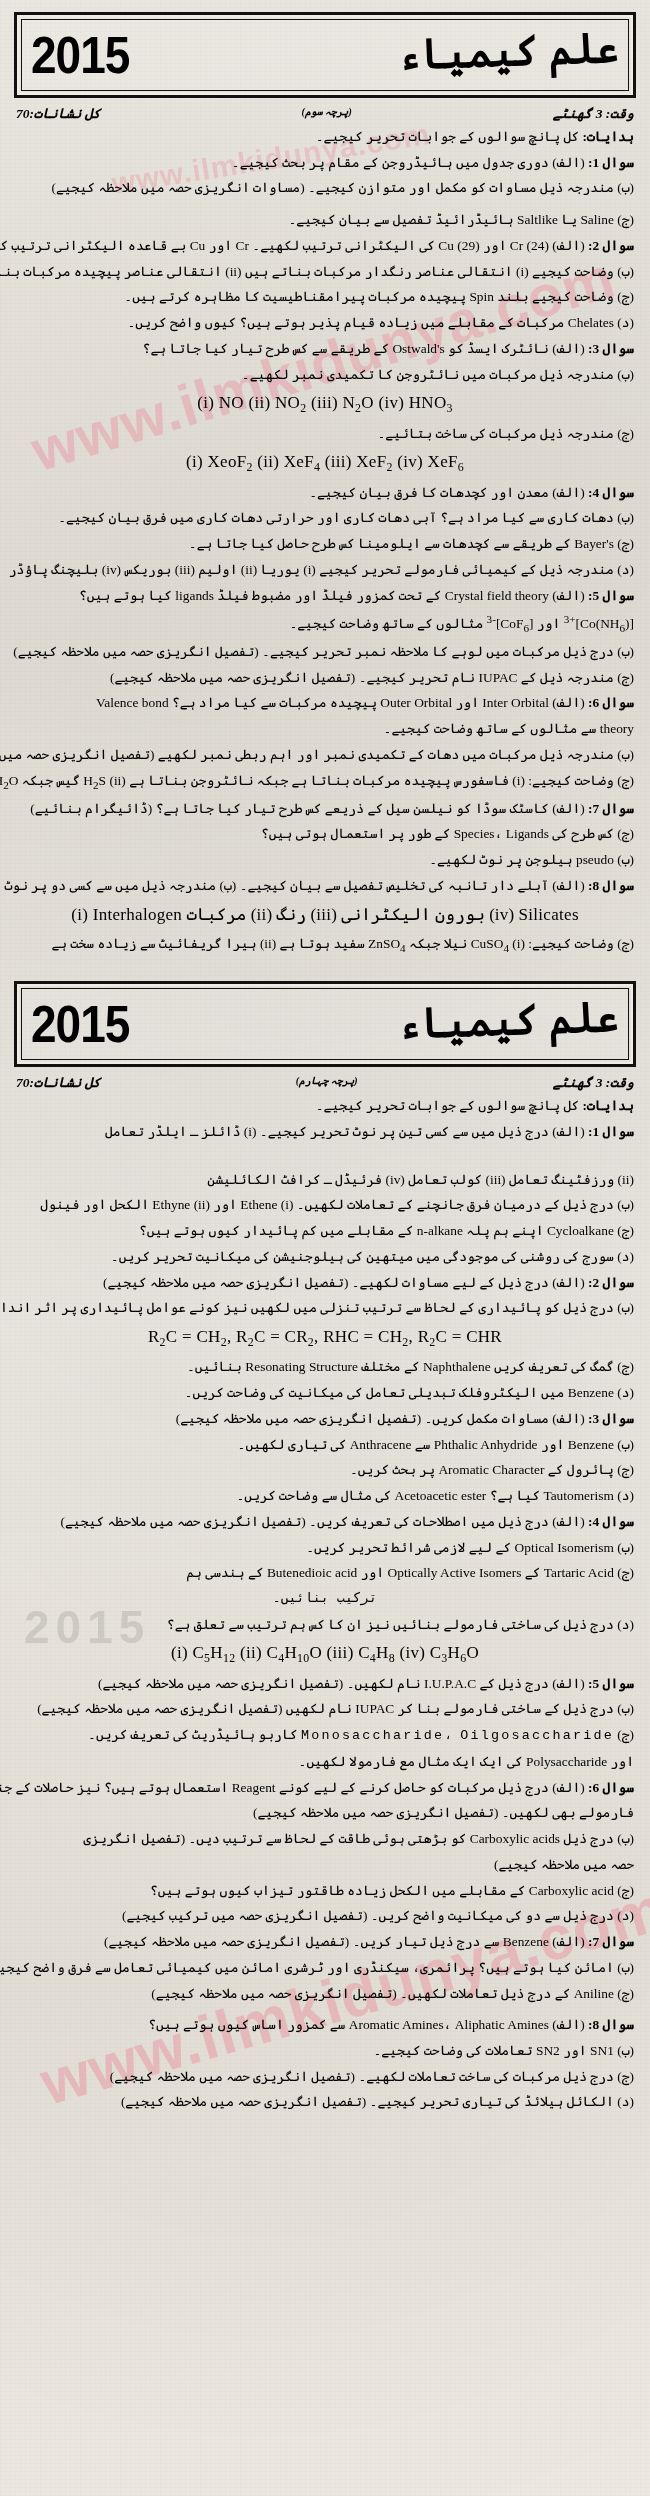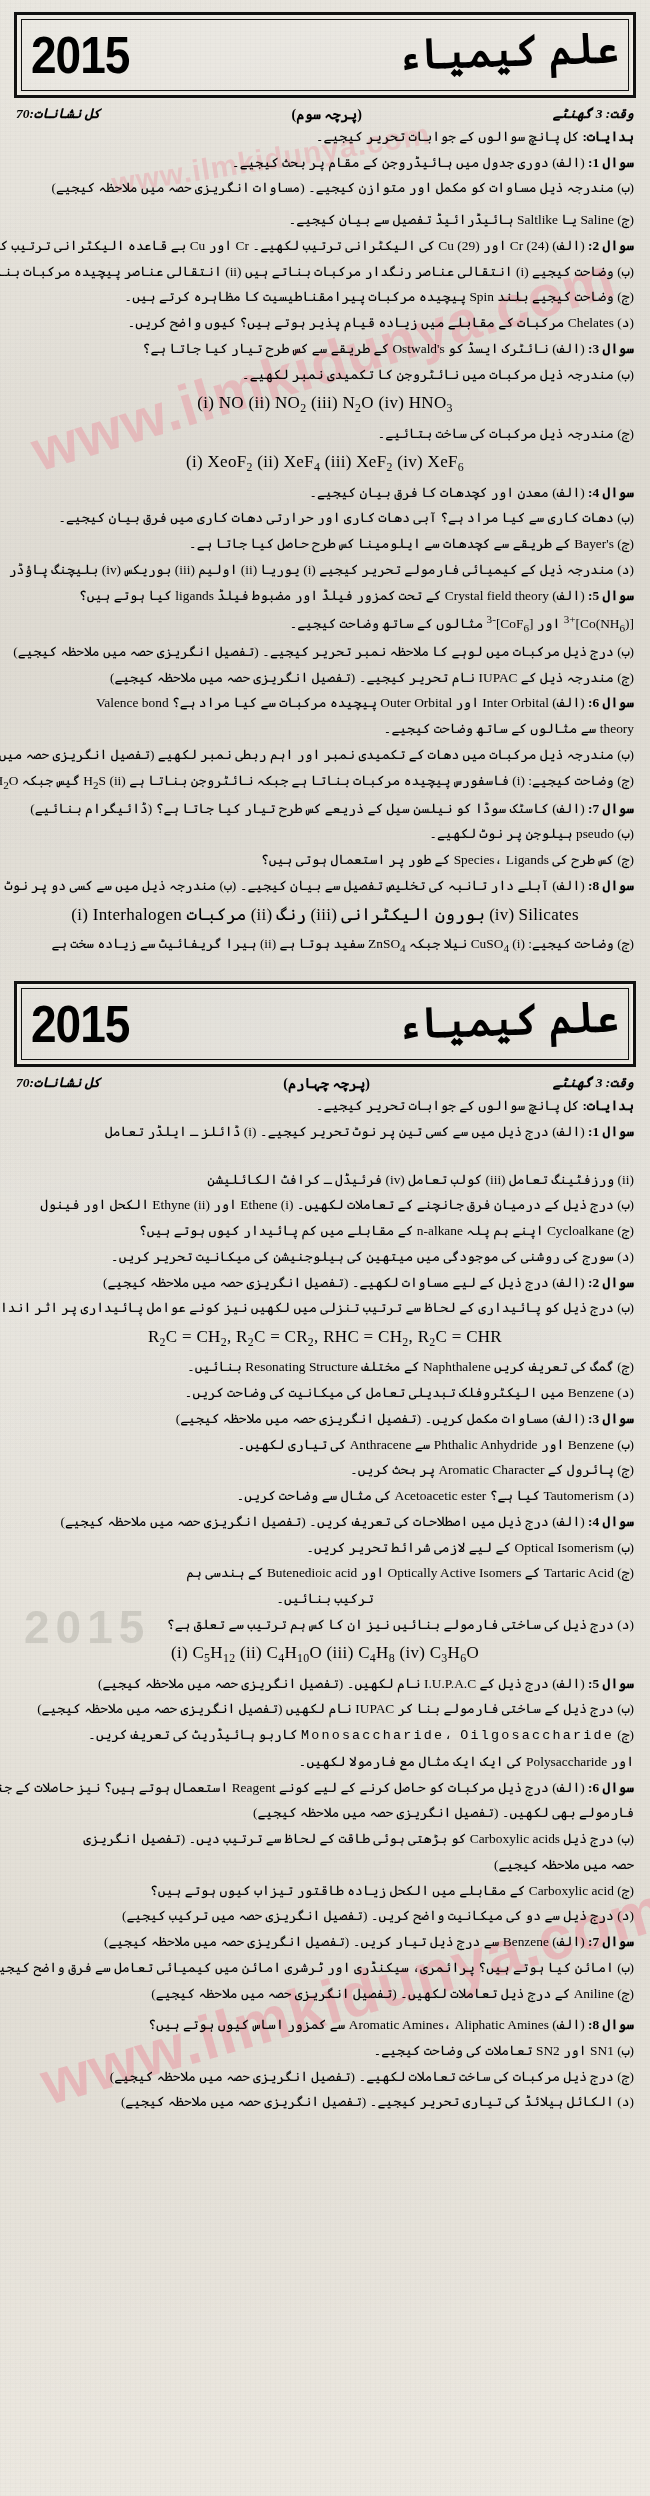--- a/index.html
+++ b/index.html
@@ -91,33 +91,33 @@
     transform:rotate(-2deg) scaleY(1.05);
     padding-bottom:6px;
   }
   
   .meta-row{
     display:flex;align-items:flex-start;justify-content:space-between;
     font-size:13.5px;font-weight:bold;
     padding:5px 2px 2px 2px;
     direction:rtl;
   }
-  .meta-row .mid{font-size:14px;transform:translateY(1px);}
+  .meta-row .mid{font-size:10px;transform:translateY(1px);font-style:italic;}
   .meta-row .left,.meta-row .right{white-space:nowrap;font-style:italic;}
 
   
   .qblock{direction:rtl;text-align:right;font-size:13.4px;line-height:1.92;padding:0 2px;}
   .line{
     display:block;
     white-space:nowrap;
     margin:0;
     overflow:visible;
   }
   .lbl{font-weight:bold;text-align:right;}
-  .center{text-align:center;}
+  .center{text-align:center;font-family:Liberation Mono, monospace;}
   .formula{direction:ltr;text-align:center;font-size:17px;letter-spacing:.3px;}
   .formula sub{font-size:70%;}
   .spaced{letter-spacing:2.2px;font-family:Liberation Mono, monospace;}
   .tiny-gap{height:6px;}
   .gap{height:10px;}
   .big-gap{height:22px;}
   .right-pad{padding-left:40px;}
 </style>
 </head>
 <body>
@@ -252,26 +252,26 @@
           <span>(ج)</span>
           <span>وضاحت کیجیے: (i) فاسفورس پیچیدہ مرکبات بناتا ہے جبکہ نائٹروجن بناتا ہے (ii) H<sub>2</sub>S گیس جبکہ H<sub>2</sub>O مائع ہے۔</span>
         </div>
 
         <div class="line">
           <span class="lbl">سوال 7:</span>
           <span>(الف)</span>
           <span>کاسٹک سوڈا کو نیلسن سیل کے ذریعے کس طرح تیار کیا جاتا ہے؟ (ڈائیگرام بنائیے)</span>
         </div>
         <div class="line">
+          <span>(ج)</span>
+          <span>کس طرح کی Species، Ligands کے طور پر استعمال ہوتی ہیں؟</span>
+        </div>
+        <div class="line">
           <span>(ب)</span>
           <span>pseudo ہیلوجن پر نوٹ لکھیے۔</span>
-        </div>
-        <div class="line">
-          <span>(ج)</span>
-          <span>کس طرح کی Species، Ligands کے طور پر استعمال ہوتی ہیں؟</span>
         </div>
 
         <div class="line">
           <span class="lbl">سوال 8:</span>
           <span>(الف)</span>
           <span>آبلے دار تانبہ کی تخلیص تفصیل سے بیان کیجیے۔   (ب) مندرجہ ذیل میں سے کسی دو پر نوٹ لکھیے۔</span>
         </div>
         <div class="formula">(i) Interhalogen مرکبات  (ii) رنگ  (iii) بورون الیکٹرانی  (iv) Silicates</div>
         <div class="line">
           <span>(ج)</span>

